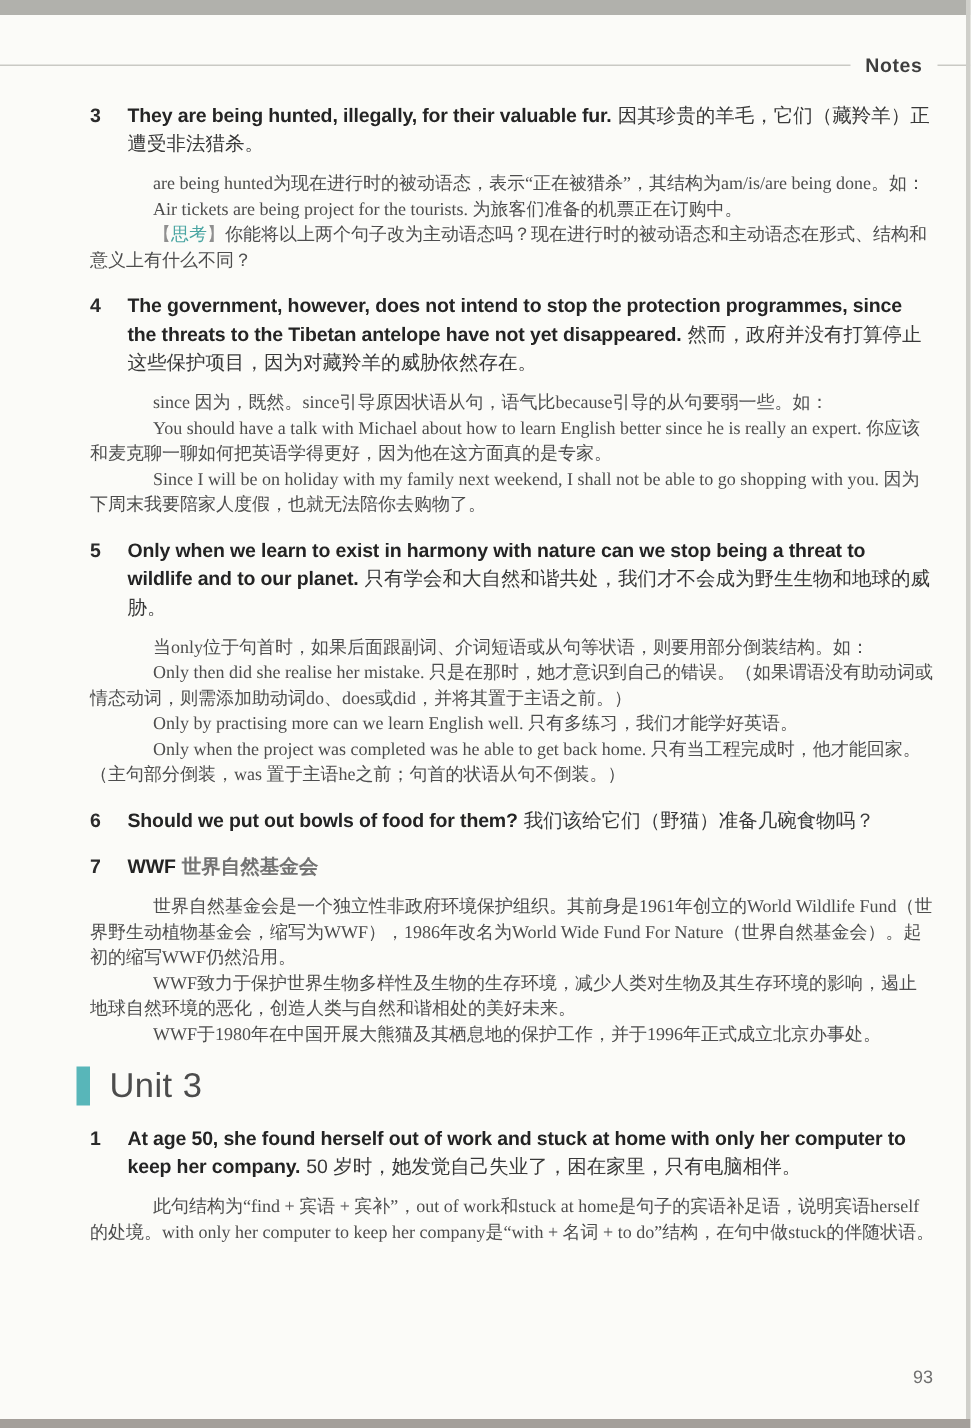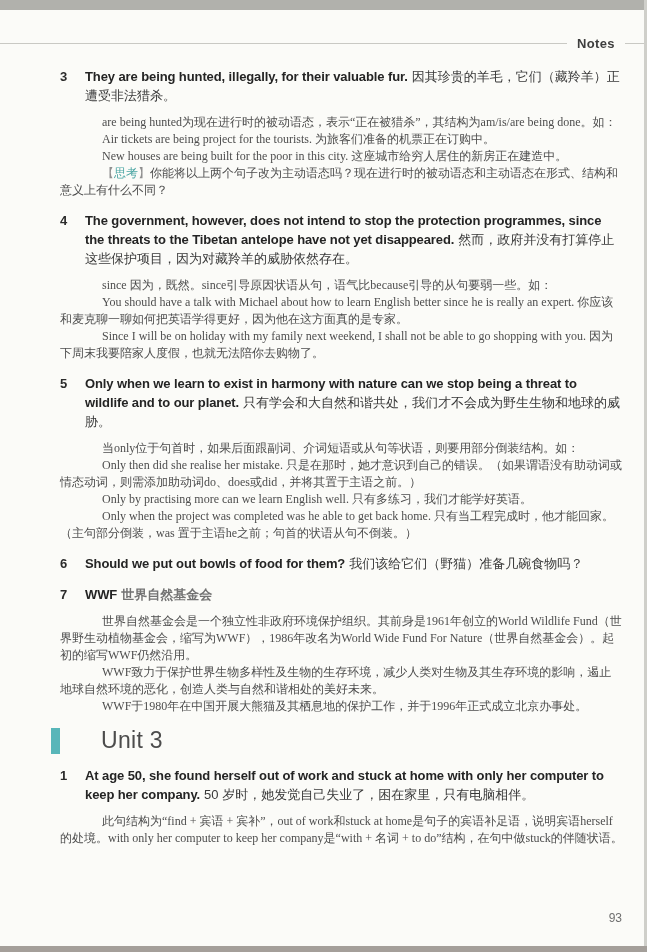--- a/index.html
+++ b/index.html
@@ -26,21 +26,21 @@
   .head-text { margin:0; font-size:13px; line-height:19px; }
   .en  { font-weight:bold; color:#242424; margin-right:4px; letter-spacing:-0.1px; }
   .zh  { color:#383838; }
   .zh-bold { font-weight:bold; color:#737373; }
 
   .item-body { margin-top:9px;font-family:Liberation Serif, serif; }
   .para { margin:0; font-size:12px; line-height:17px; text-indent:42px; color:#4d4d4d; }
   .bracket { color:#8f8f8f; }
   .think-label { color:#4aa5a2; }
 
-  .unit-head { display:flex; align-items:center; margin:12px 0 12px -9px;gap:28px; }
+  .unit-head { display:flex; align-items:center; margin:12px 0 12px -9px; }
   .unit-bar  { width:9px; height:26px; background:#58b6b9; margin-right:13px; }
   .unit-title{ font-size:23px; color:#4c4c4c; font-weight:400; letter-spacing:.3px; }
 
   .page-number { position:absolute; right:25px; bottom:27px; font-size:12px; color:#6f6f6f; }
 </style>
 </head>
 <body>
 
 <div class="page">
   <div class="scan-top"></div>
@@ -55,21 +55,20 @@
   <div class="content">
 
     <div class="note-item">
       <div class="item-head">
         <span class="num">3</span>
         <p class="head-text"><b class="en">They are being hunted, illegally, for their valuable fur.</b><span class="zh">因其珍贵的羊毛，它们（藏羚羊）正遭受非法猎杀。</span></p>
       </div>
       <div class="item-body">
         <p class="para">are being hunted为现在进行时的被动语态，表示“正在被猎杀”，其结构为am/is/are being done。如：</p>
         <p class="para">Air tickets are being project for the tourists. 为旅客们准备的机票正在订购中。</p>
-        <p class="para">New houses are being built for the poor in this city. 这座城市给穷人居住的新房正在建造中。</p>
         <p class="para"><span class="bracket">【</span><span class="think-label">思考</span><span class="bracket">】</span><span>你能将以上两个句子改为主动语态吗？现在进行时的被动语态和主动语态在形式、结构和意义上有什么不同？</span></p>
       </div>
     </div>
 
     <div class="note-item">
       <div class="item-head">
         <span class="num">4</span>
         <p class="head-text"><b class="en">The government, however, does not intend to stop the protection programmes, since the threats to the Tibetan antelope have not yet disappeared.</b><span class="zh">然而，政府并没有打算停止这些保护项目，因为对藏羚羊的威胁依然存在。</span></p>
       </div>
       <div class="item-body">

